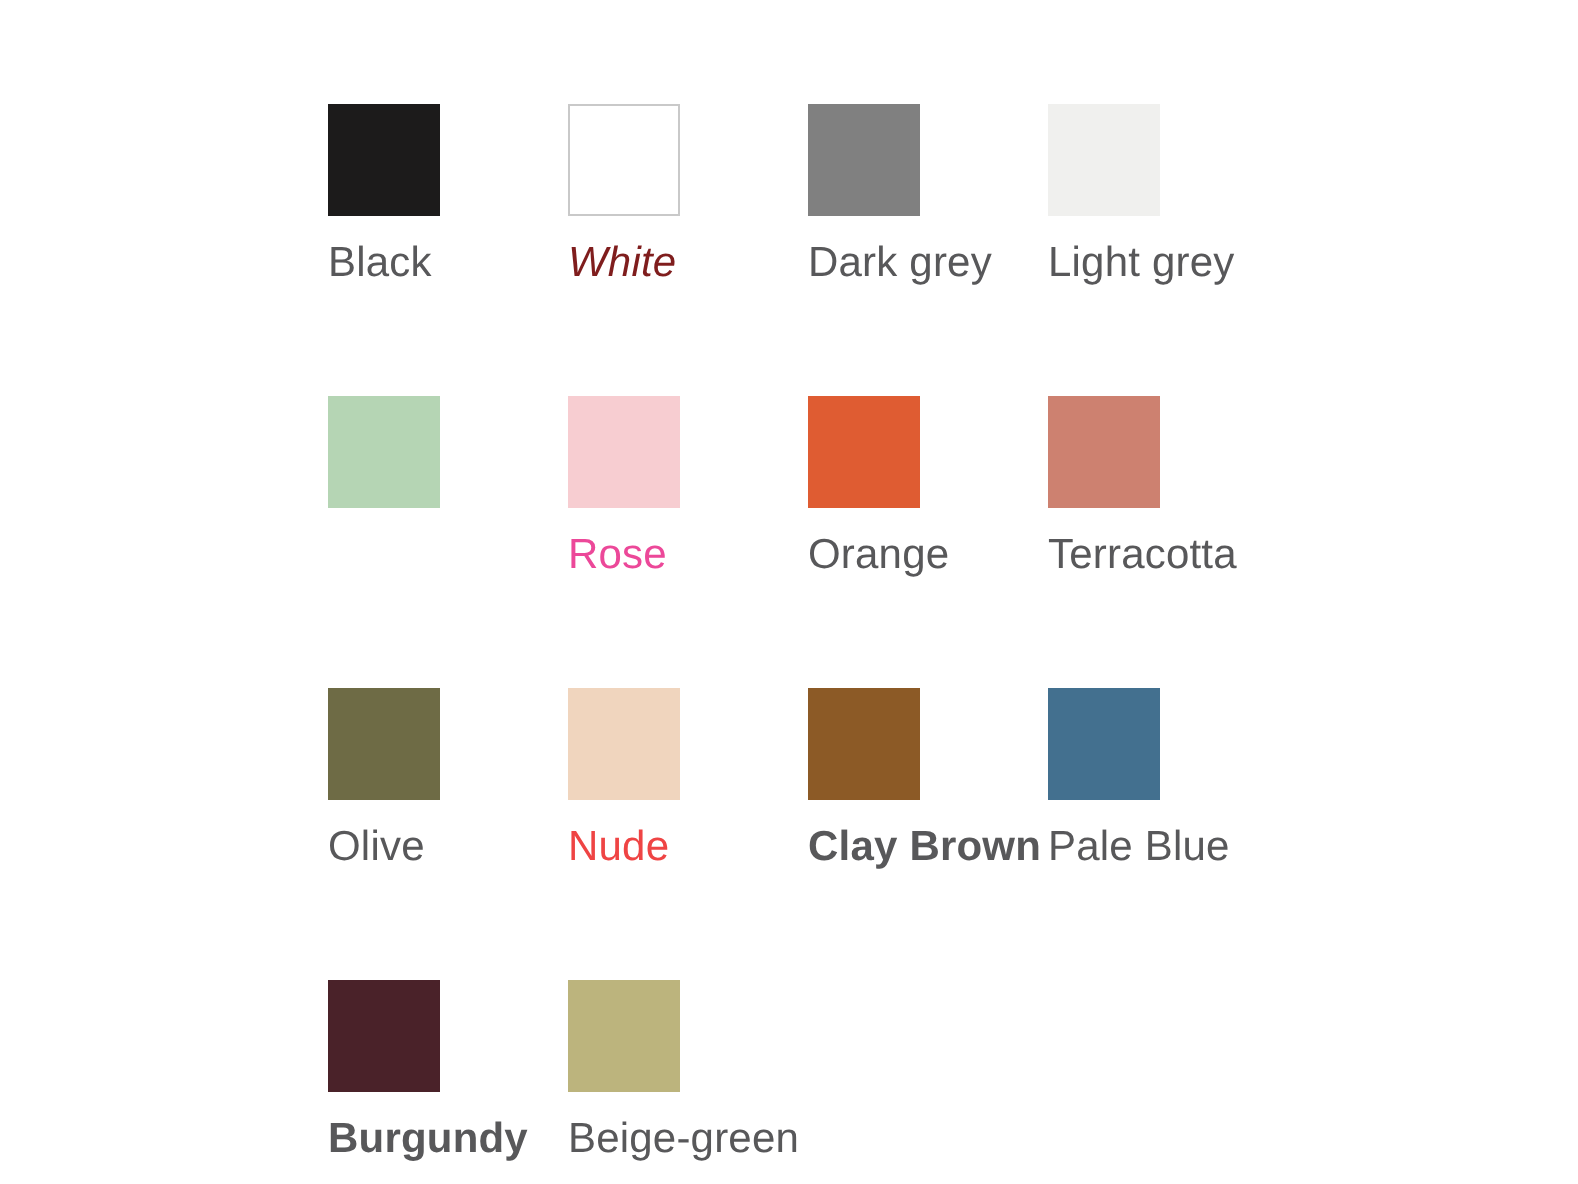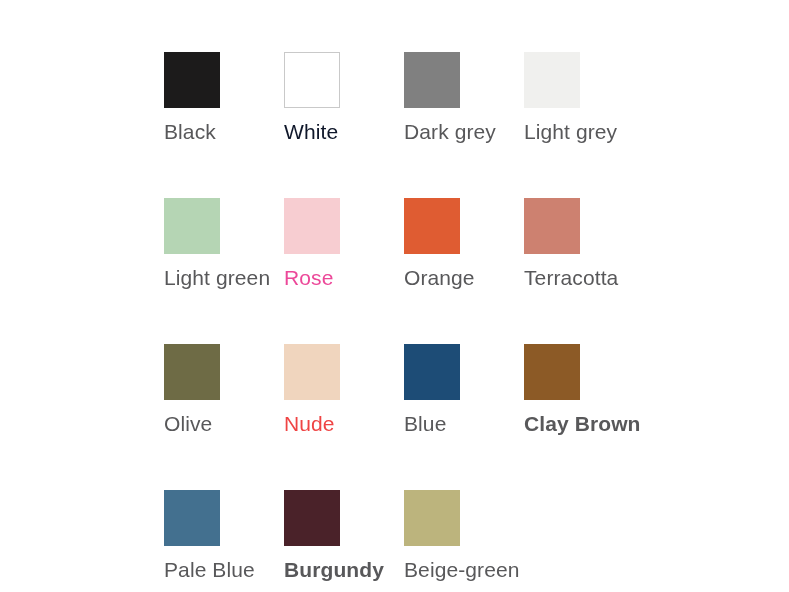--- a/index.html
+++ b/index.html
@@ -67,33 +67,32 @@
 <body style="background: rgb(255, 255, 255);">
 
 <div id="palette-board">
   <div id="swatch-grid" style="grid-template-columns: repeat(4, 120px);">
       <div class="swatch-cell">
         <div class="swatch-chip" style="background: rgb(28, 27, 27);"></div>
         <div class="swatch-label nowrap" style="color: rgb(88, 88, 90);">Black</div>
       </div>
       <div class="swatch-cell">
         <div class="swatch-chip outlined" style="background: rgb(255, 255, 255); border-color: rgb(201, 201, 201);"></div>
-        <div class="swatch-label nowrap" style="color: #0f172a;">White</div>
+        <div class="swatch-label nowrap" style="color: #7f1d1d; font-style: italic;">White</div>
       </div>
       <div class="swatch-cell">
         <div class="swatch-chip" style="background: rgb(128, 128, 128);"></div>
         <div class="swatch-label nowrap" style="color: rgb(88, 88, 90);">Dark grey</div>
       </div>
       <div class="swatch-cell">
         <div class="swatch-chip" style="background: rgb(240, 240, 238);"></div>
         <div class="swatch-label nowrap" style="color: rgb(88, 88, 90);">Light grey</div>
       </div>
       <div class="swatch-cell">
         <div class="swatch-chip" style="background: rgb(181, 213, 180);"></div>
-        <div class="swatch-label" style="color: rgb(88, 88, 90);">Light green</div>
       </div>
       <div class="swatch-cell">
         <div class="swatch-chip" style="background: rgb(247, 205, 209);"></div>
         <div class="swatch-label nowrap" style="color: #ec4899;">Rose</div>
       </div>
       <div class="swatch-cell">
         <div class="swatch-chip" style="background: rgb(223, 92, 50);"></div>
         <div class="swatch-label nowrap" style="color: rgb(88, 88, 90);">Orange</div>
       </div>
       <div class="swatch-cell">
@@ -102,24 +101,20 @@
       </div>
       <div class="swatch-cell">
         <div class="swatch-chip" style="background: rgb(110, 107, 69);"></div>
         <div class="swatch-label nowrap" style="color: rgb(88, 88, 90);">Olive</div>
       </div>
       <div class="swatch-cell">
         <div class="swatch-chip" style="background: rgb(240, 213, 190);"></div>
         <div class="swatch-label nowrap" style="color: #ef4444;">Nude</div>
       </div>
       <div class="swatch-cell">
-        <div class="swatch-chip" style="background: rgb(29, 76, 118);"></div>
-        <div class="swatch-label nowrap" style="color: rgb(88, 88, 90);">Blue</div>
-      </div>
-      <div class="swatch-cell">
         <div class="swatch-chip" style="background: rgb(140, 90, 38);"></div>
         <div class="swatch-label nowrap" style="color: rgb(88, 88, 90); font-weight: bold;">Clay Brown</div>
       </div>
       <div class="swatch-cell">
         <div class="swatch-chip" style="background: rgb(67, 112, 143);"></div>
         <div class="swatch-label nowrap" style="color: rgb(88, 88, 90);">Pale Blue</div>
       </div>
       <div class="swatch-cell">
         <div class="swatch-chip" style="background: rgb(74, 34, 41);"></div>
         <div class="swatch-label nowrap" style="color: rgb(88, 88, 90); font-weight: bold;">Burgundy</div>

